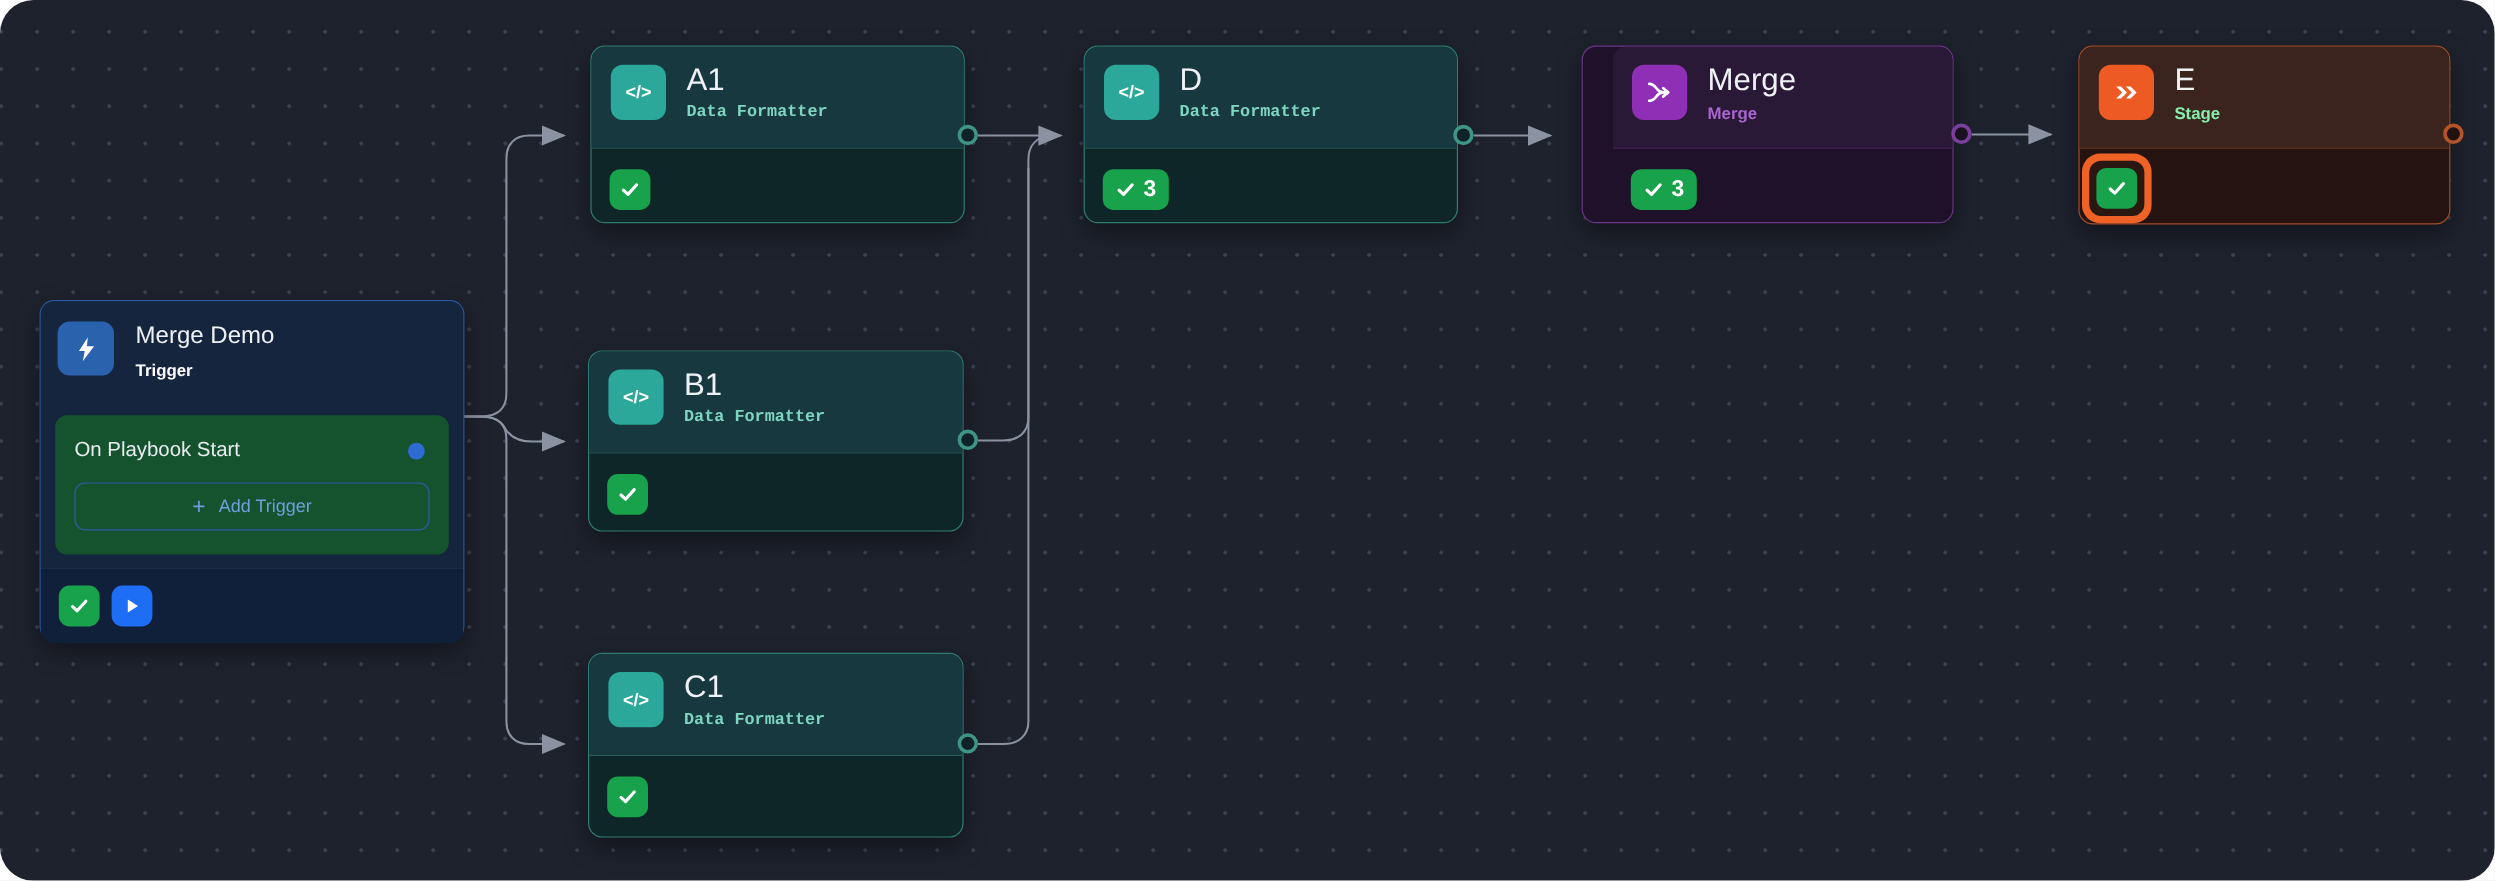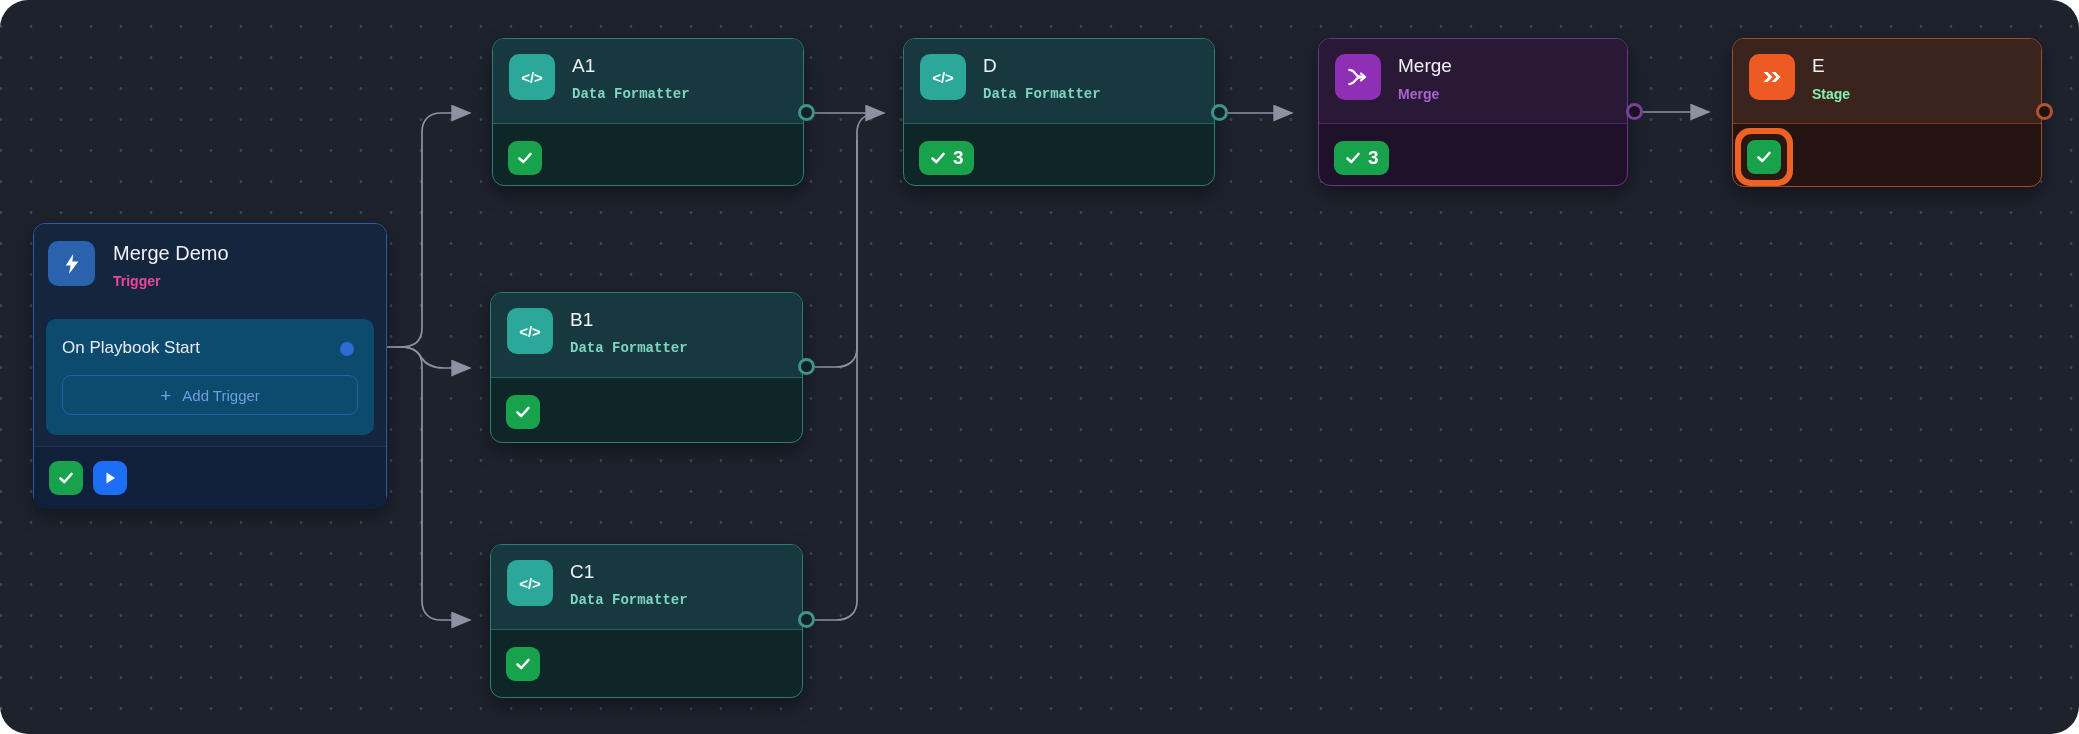--- a/index.html
+++ b/index.html
@@ -13,51 +13,51 @@
   .edge{stroke:#8b93a2;stroke-width:1.7;fill:none;}
 
   
   .node{position:absolute;border-radius:12px;border:1px solid;box-sizing:border-box;
         box-shadow:0 8px 20px rgba(0,0,0,.38);}
   .nf-header{height:85px;border-radius:11px 11px 0 0;display:flex;gap:17px;
              padding:15px 16px;box-sizing:border-box;align-items:flex-start;}
   .nf-footer{padding:17px 15px;display:flex;align-items:flex-start;}
   .node-icon{width:46px;height:46px;border-radius:10px;display:flex;align-items:center;
              justify-content:center;flex:0 0 auto;}
-  .node-title{font-size:19px;font-weight:500;color:#eef1f5;line-height:22px;margin-top:1px;}
+  .node-title{font-size:26px;font-weight:500;color:#eef1f5;line-height:22px;margin-top:1px;}
   .node-subtitle{font-size:14px;font-weight:700;margin-top:9px;line-height:16px;}
   .code-glyph{color:#fff;font-weight:700;font-size:15px;letter-spacing:0;}
 
   
   .node--formatter{background:#0f2629;border-color:#2e7d72;}
   .node--formatter .nf-header{background:#17383f;border-bottom:1px solid #27615a;}
   .node--formatter .node-subtitle{color:#7ed5c0;font-family:Liberation Mono, monospace;}
   .icon--teal{background:#2ba899;}
 
   
-  .node--merge{background:#1f1129;border-color:#6b3487;}
+  .node--merge{background:#1f1129;border-color:#6b3487;padding-left:25px;}
   .node--merge .nf-header{background:#2a1936;border-bottom:1px solid #4b2465;}
   .node--merge .node-subtitle{color:#a965d1;}
   .icon--purple{background:#8e2fb6;}
 
   
   .node--stage{background:#241310;border-color:#a34d28;}
   .node--stage .nf-header{background:#3a241d;border-bottom:1px solid #7c3c21;}
   .node--stage .node-subtitle{color:#86efac;}
   .icon--orange{background:#ee5a24;}
 
   
-  .node--trigger{background:#101f3a;border-color:#2a5da5;}
+  .node--trigger{background:#101f3a;border-color:#2a5da5;margin-top:27px;}
   .trigger-body{background:#16253e;border-radius:11px 11px 0 0;padding:17px 12px 11px;}
   .trigger-head{display:flex;gap:18px;margin:0 2px 30px 2px;align-items:flex-start;}
   .node--trigger .node-icon{width:47px;height:45px;}
   .icon--blue{background:#2a62ae;}
   .node--trigger .node-title{font-size:20px;}
-  .node--trigger .node-subtitle{color:#ec4899;}
-  .trigger-panel{position:relative;background:#0c4a6e;border-radius:10px;height:116px;
+  .node--trigger .node-subtitle{color:#ffffff;}
+  .trigger-panel{position:relative;background:#14532d;border-radius:10px;height:116px;
                  box-sizing:border-box;padding:18px 16px 0 16px;}
   .trigger-event-label{font-size:17px;color:#e8ebef;line-height:22px;}
   .trigger-out-dot{position:absolute;right:20px;top:23px;width:14px;height:14px;border-radius:50%;
                    background:#2e6bd3;}
   .add-trigger-btn{margin-top:16px;height:38px;border:1px solid #2c5ca8;border-radius:9px;
                    background:transparent;display:flex;align-items:center;justify-content:center;
                    gap:11px;color:#6f9fe0;font-size:15px;cursor:pointer;}
   .add-trigger-btn .plus{font-size:19px;font-weight:400;line-height:1;color:#6f9fe0;}
   .trigger-footer{background:#101f3a;border-top:1px solid #203457;border-radius:0 0 11px 11px;
                   height:63px;box-sizing:border-box;padding:14px 15px;display:flex;gap:10px;}

